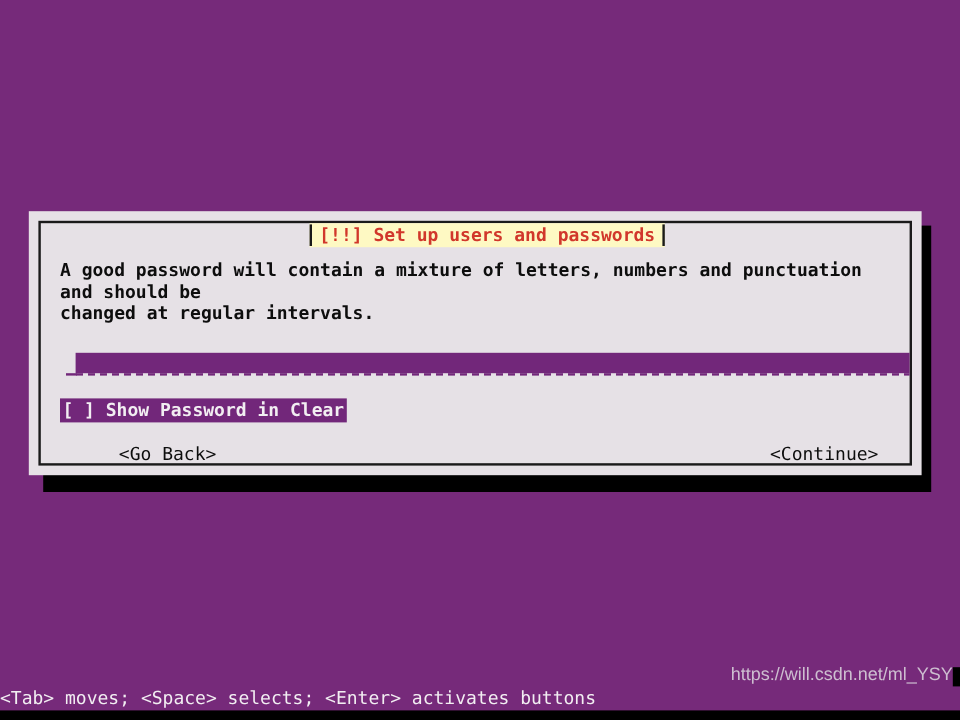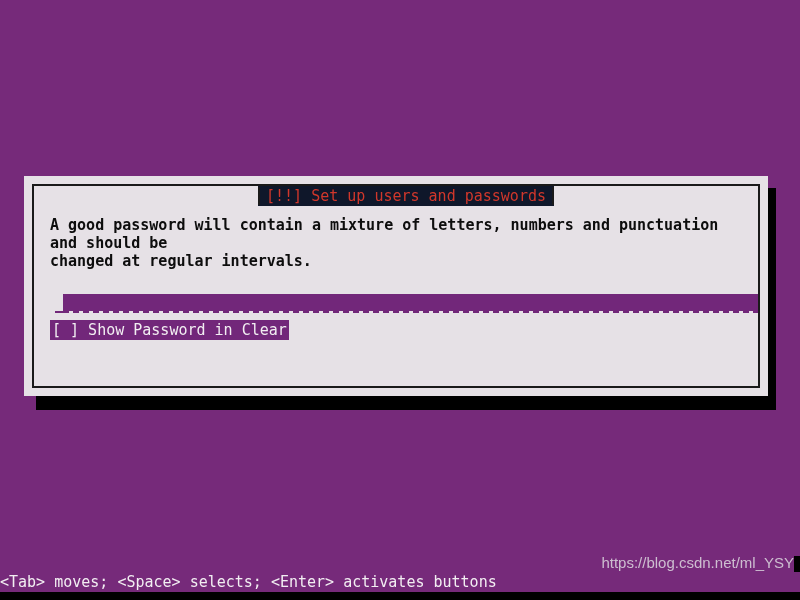--- a/index.html
+++ b/index.html
@@ -62,27 +62,28 @@
     top: 0px;
     width: 744px;
     height: 20px;
     display: flex;
     align-items: center;
     justify-content: center;
     pointer-events: none;
   }
   .title-text {
     position: relative;
-    background: #0f172a;
+    background: #fef9c3;
     color: #d1372b;
     font-size: 15px;
     line-height: 20px;
     letter-spacing: 0px;
     padding: 0 8px;
     white-space: pre;
+    font-weight: bold;
   }
   .title-tick {
     position: absolute;
     top: 1px;
     width: 2px;
     height: 18px;
     background: #1a1a1a;
   }
   .title-tick.left  { left: 0px; }
   .title-tick.right { right: 0px; }
@@ -136,21 +137,23 @@
     position: absolute;
     left: 5px;
     top: 17px;
     width: 9px;
     height: 2px;
     background: #72277a;
   }
 
   
   .checkbox-row {
-    height: 20px;
+    margin-top: 12px;
+    height: 20px;
+    font-weight: bold;
   }
   .checkbox-item {
     display: inline-block;
     background: #72277a;
     color: #f2eef2;
     font-size: 15px;
     line-height: 20px;
     padding: 0 2px;
     white-space: pre;
   }
@@ -244,24 +247,28 @@
         <div class="input-row">
           <div class="input-field" title=""></div>
           <div class="input-stub"></div>
           <div class="input-dash"></div>
         </div>
 
         <div class="checkbox-row">
           <span class="checkbox-item">[ ] Show Password in Clear</span>
         </div>
 
+        <div class="button-row">
+          <button class="btn btn-back">&lt;Go Back&gt;</button>
+          <button class="btn btn-continue">&lt;Continue&gt;</button>
+        </div>
 
       </div>
     </div>
   </div>
 
-  <div class="watermark">https://blog.csdn.net/ml_YSY</div>
+  <div class="watermark">https://will.csdn.net/ml_YSY</div>
   <div class="watermark-block"></div>
 
   <div class="statusbar">&lt;Tab&gt; moves; &lt;Space&gt; selects; &lt;Enter&gt; activates buttons</div>
   <div class="bottom-strip"></div>
 
 </div>
 
 </body></html>

